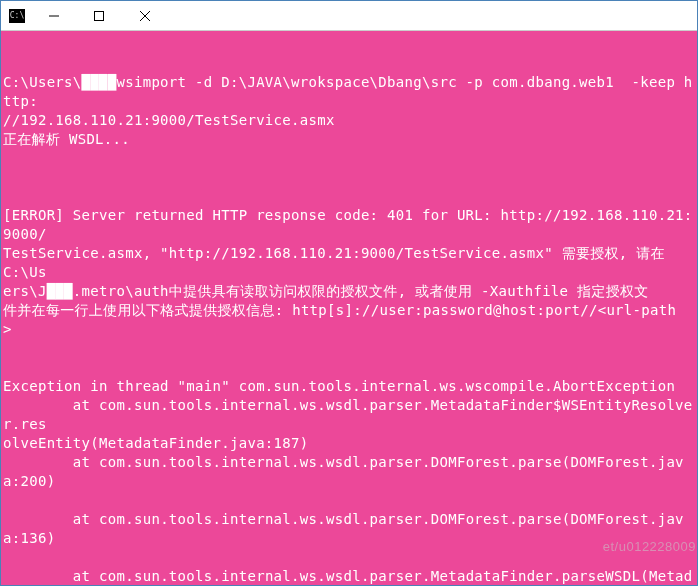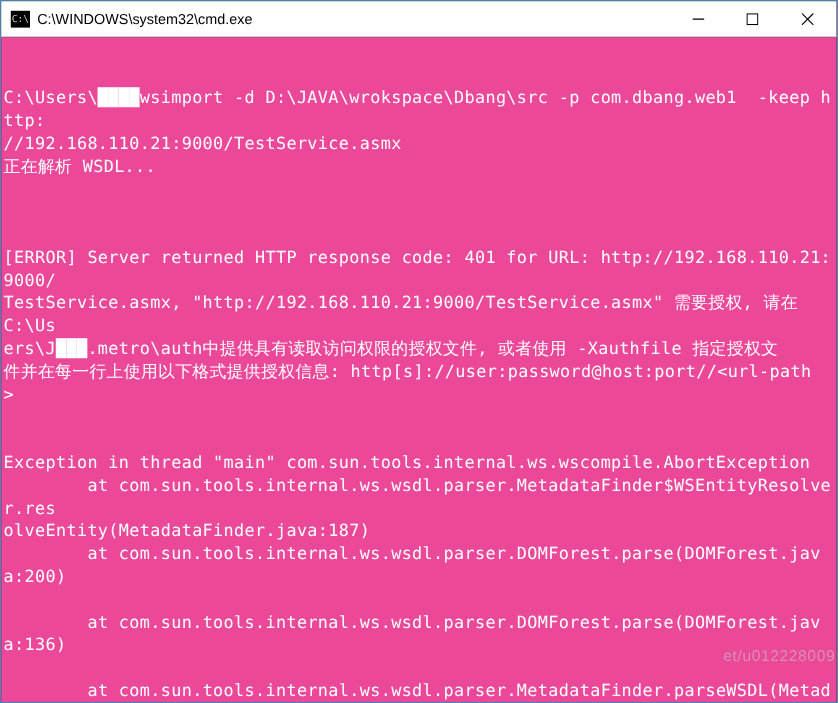--- a/index.html
+++ b/index.html
@@ -85,21 +85,20 @@
       letter-spacing: 0.5px;
       pointer-events: none;
     }
   </style>
 </head>
 <body>
 
 <div class="window">
   <div class="titlebar">
     <div class="title-icon">C:\</div>
-    <div class="title-text">C:\WINDOWS\system32\cmd.exe</div>
     <div class="win-controls">
       <div class="win-btn">
         <svg viewBox="0 0 10 10">
             <line x1="0" y1="5" x2="10" y2="5" stroke="#000" stroke-width="1"></line>
           </svg>
       </div>
       <div class="win-btn">
         <svg viewBox="0 0 10 10">
             <rect x="0.5" y="0.5" width="9" height="9" fill="none" stroke="#000" stroke-width="1"></rect>
           </svg>

